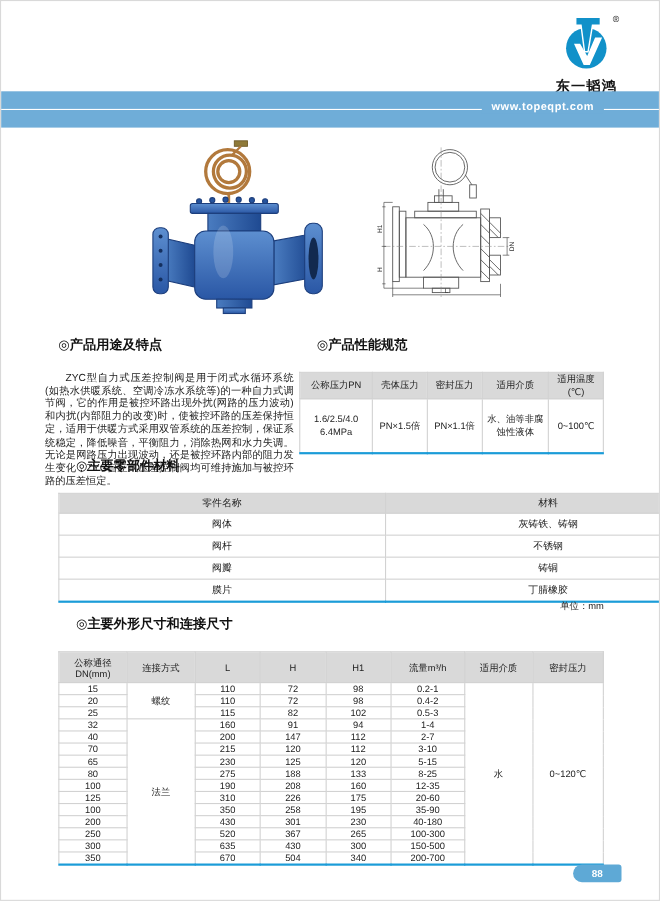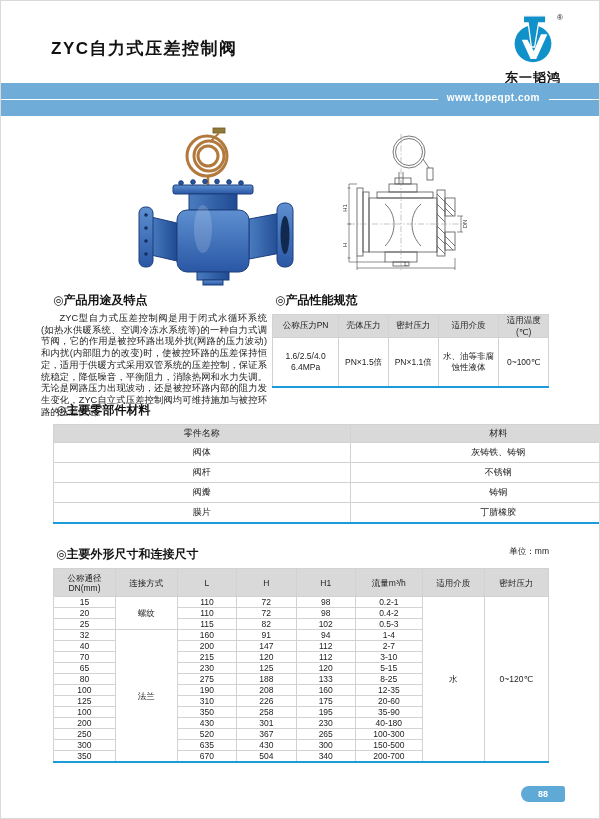--- a/index.html
+++ b/index.html
@@ -15,21 +15,21 @@
   .logo .brand{font-size:13px;font-weight:bold;letter-spacing:1px;color:#151515;margin-top:0;}
 
   .banner{position:absolute;left:0;top:82px;width:600px;height:33px;}
   .banner .rule{position:absolute;left:0;right:0;top:16px;height:1px;background:#fff;}
   .banner .url{position:absolute;right:52px;top:9px;padding:0 9px;color:#fff;font-size:10px;
         font-weight:bold;letter-spacing:.5px;z-index:2;}
 
   .photo{position:absolute;left:112px;top:124px;}
   .drawing{position:absolute;left:340px;top:127px;}
 
-  .sec-head{font-size:12px;font-weight:bold;color:#111;margin:3px;}
+  .sec-head{font-size:12px;font-weight:bold;color:#111;margin:16px;}
 
   .features{position:absolute;left:40px;top:288px;width:226px;}
   .features .sec-head{margin-left:12px;}
   .features p{font-size:9.3px;line-height:11.7px;text-align:justify;text-indent:2em;
         margin:4px 0 0 0;color:#222;}
 
   .performance{position:absolute;left:271px;top:288px;width:277px;}
 
   .materials{position:absolute;left:52px;top:398px;width:594px;}
   .dims{position:absolute;left:52px;top:542px;width:496px;}
@@ -55,21 +55,20 @@
 
   .badge{position:absolute;left:520px;top:785px;width:44px;height:16px;color:#fff;
         border-radius:9px 3px 3px 9px;font-size:9px;font-weight:bold;text-align:center;
         line-height:16px;}
 </style>
 </head>
 <body>
 
 <div class="page">
 
-  <div class="header-title">ZYC自力式压差控制阀</div>
 
   <div class="logo">
     <svg width="48" height="52" viewBox="0 0 60 64">
       <circle cx="30" cy="38" r="23" fill="#1191c9"></circle>
       <path d="M16 33 L27 57 L34 57 L48 26 L40 26 L31 47 L23 33 Z" fill="#ffffff"></path>
       <path d="M18 3 H46 V12 H37 L32 42 L28 42 L24 12 H18 Z" fill="#1191c9" stroke="#ffffff" stroke-width="1.6"></path>
     </svg>
     <span class="reg">®</span>
     <div class="brand">东一韬鸿</div>
   </div>

